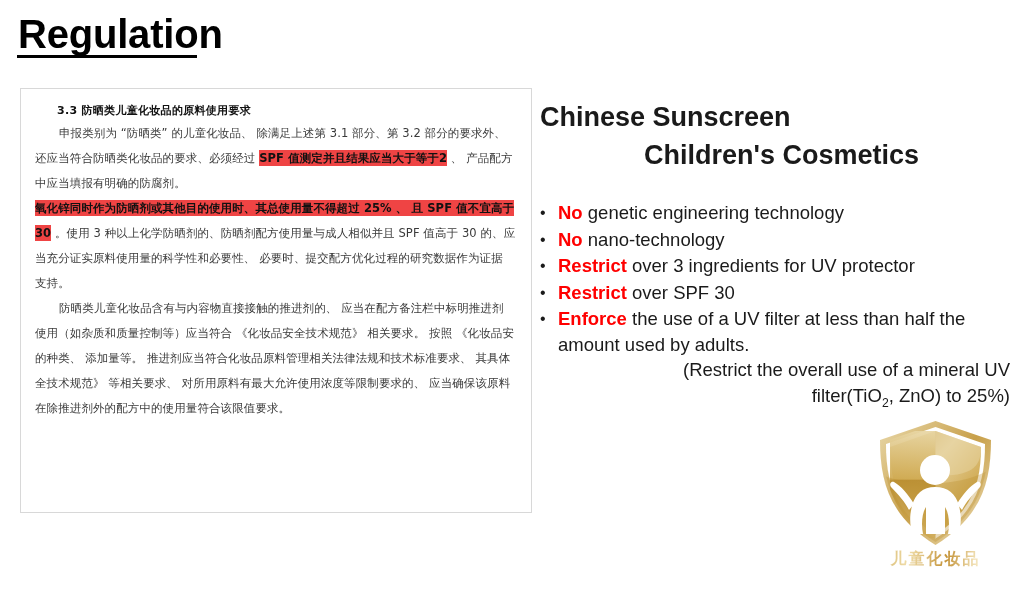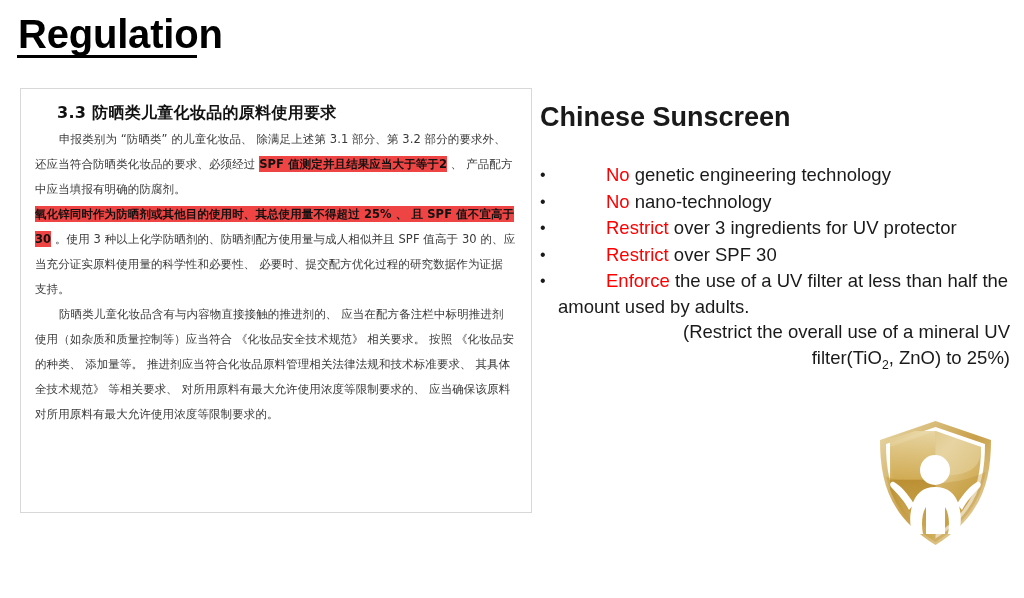--- a/index.html
+++ b/index.html
@@ -50,21 +50,21 @@
   }
   #doc-inner {
     position: absolute;
     left: 0; top: 0; right: 0; bottom: 0;
     padding: 12px 14px 0 14px;
     box-sizing: border-box;
     font-family: "DejaVu Sans", "Liberation Sans", sans-serif;
     color: #2b2b2b;
   }
   .doc-head {
-    font-size: 16px;
+    font-size: 11px;
     font-weight: bold;
     color: #111111;
     margin: 2px 0 3px 22px;
     letter-spacing: 0.3px;
   }
   .doc-line {
     font-size: 11.5px;
     line-height: 25px;
     color: #3a3a3a;
     white-space: nowrap;
@@ -123,22 +123,21 @@
     font-size: 16px;
     line-height: 25.5px;
     color: #1a1a1a;
     text-align: left;
   }
   .bullet-body {
     flex: 1 1 auto;
   }
   .kw {
     color: #ff0000;
-    font-weight: normal;
-    margin-left: 48px;
+    font-weight: bold;
   }
   .sub-note {
     display: block;
     text-align: right;
   }
   sub {
     font-size: 0.66em;
     line-height: 0;
   }
 
@@ -180,27 +179,28 @@
         <div class="doc-line"><span>还应当符合防晒类化妆品的要求、必须经过 </span><span class="hl">SPF 值测定并且结果应当大于等于2</span><span> 、 产品配方</span></div>
         <div class="doc-line"><span>中应当填报有明确的防腐剂。</span></div>
         <div class="doc-line"><span class="hl">氧化锌同时作为防晒剂或其他目的使用时、其总使用量不得超过 25% 、 且 SPF 值不宜高于</span></div>
         <div class="doc-line"><span class="hl">30</span><span> 。使用 3 种以上化学防晒剂的、防晒剂配方使用量与成人相似并且 SPF 值高于 30 的、应</span></div>
         <div class="doc-line"><span>当充分证实原料使用量的科学性和必要性、 必要时、提交配方优化过程的研究数据作为证据</span></div>
         <div class="doc-line"><span>支持。</span></div>
         <div class="doc-line indent"><span>防晒类儿童化妆品含有与内容物直接接触的推进剂的、 应当在配方备注栏中标明推进剂</span></div>
         <div class="doc-line"><span>使用（如杂质和质量控制等）应当符合 《化妆品安全技术规范》 相关要求。 按照 《化妆品安</span></div>
         <div class="doc-line"><span>的种类、 添加量等。 推进剂应当符合化妆品原料管理相关法律法规和技术标准要求、 其具体</span></div>
         <div class="doc-line"><span>全技术规范》 等相关要求、 对所用原料有最大允许使用浓度等限制要求的、 应当确保该原料</span></div>
-        <div class="doc-line"><span>对所用原料有最大允许使用浓度等限制要求的。</span></div>
+        <div class="doc-line"><span>在除推进剂外的配方中的使用量符合该限值要求。</span></div>
       </div>
   </div>
 </div>
 
 <div id="right-col">
   <div id="heading-line-1">Chinese Sunscreen</div>
+  <div id="heading-line-2">Children's Cosmetics</div>
   <div id="bullet-list">
       <div class="bullet-row">
         <span class="bullet-dot">•</span>
         <span class="bullet-body"><span class="kw">No</span><span> genetic engineering technology</span></span>
       </div>
       <div class="bullet-row">
         <span class="bullet-dot">•</span>
         <span class="bullet-body"><span class="kw">No</span><span> nano-technology</span></span>
       </div>
       <div class="bullet-row">
@@ -257,13 +257,14 @@
       <path d="M10 55 C40 70 95 70 128 48 L128 128 L10 128 Z" fill="#bd9233" opacity="0.35"></path>
       <path d="M67.5 13 L113 29 C113 50 103 58 67.5 58 Z" fill="#e7d5a3" opacity="0.5"></path>
     </g>
 
     <circle cx="67" cy="52" r="15" fill="#ffffff"></circle>
 
     <path d="M67 69 C55 69 47 76 44 88 C41 99 42 110 45 116 L55 116 C53 106 54 95 58 89 L58 116 L77 116 L77 89 C81 95 82 106 80 116 L90 116 C93 110 94 99 91 88 C88 76 80 69 67 69 Z" fill="#ffffff"></path>
     <path d="M46 86 C40 76 33 68 26 64 C23 63 21 66 23 69 C30 76 37 84 41 92 Z" fill="#ffffff"></path>
     <path d="M89 86 C95 76 102 68 109 64 C112 63 114 66 112 69 C105 76 98 84 94 92 Z" fill="#ffffff"></path>
   </svg>
+  <div id="logo-caption">儿童化妆品</div>
 </div>
 
 </body></html>

